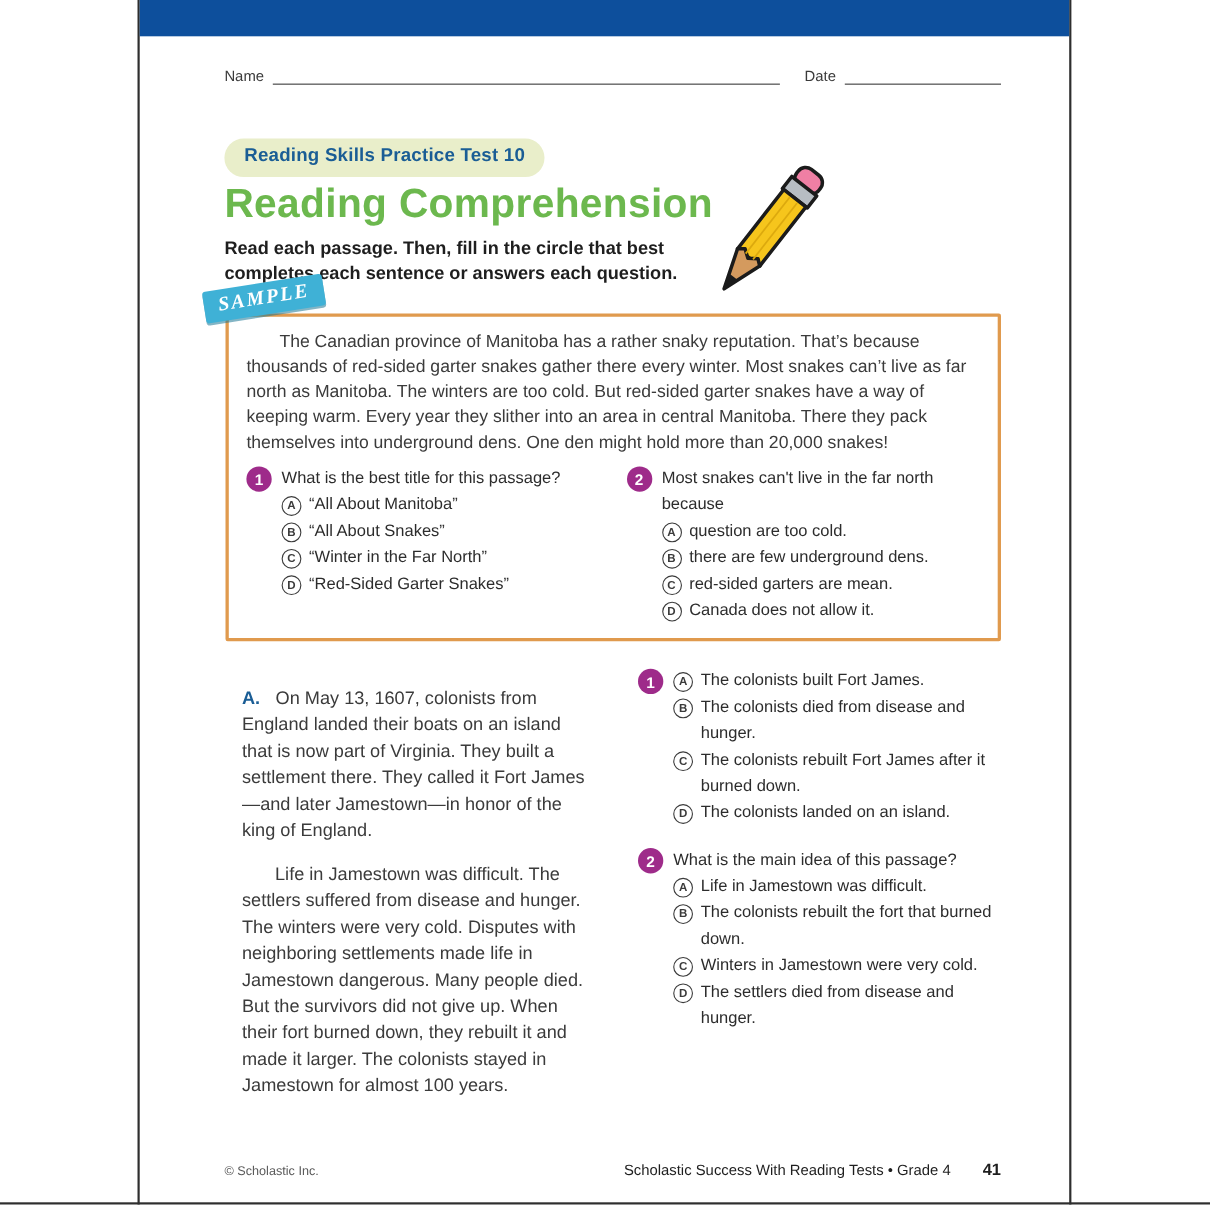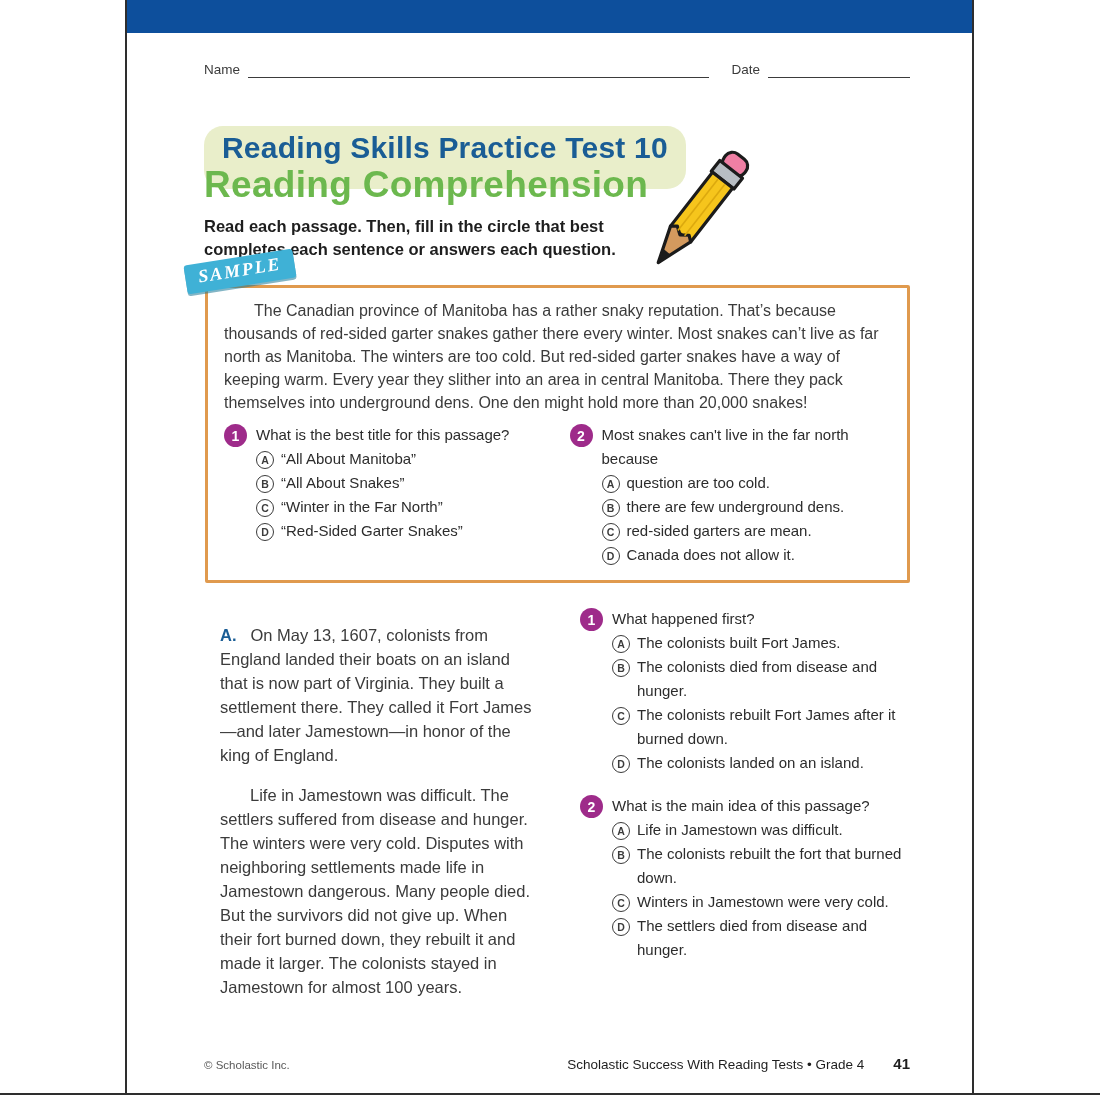--- a/index.html
+++ b/index.html
@@ -10,33 +10,33 @@
   }
   .page {
     position:absolute; left:125px; top:0; width:845px; height:1095px;
     background:#fff; border-left:2px solid #2e2e2e; border-right:2px solid #2e2e2e;
   }
   .bottom-edge { position:absolute; left:0; top:1093px; width:1100px; height:2px; background:#2e2e2e; }
   .topbar { position:absolute; left:0; top:0; width:100%; height:33px; background:var(--header-blue,#0d4f9c); }
 
   .name-row {
     position:absolute; left:77px; top:62px; width:706px;
-    display:flex; align-items:center; font-size:13.5px; color:#3b3b3b;
+    display:flex; align-items:flex-start; font-size:13.5px; color:#3b3b3b;
   }
   .name-row .lbl { margin-right:8px; padding-bottom:1px; }
   .rule { border-bottom:1.5px solid #3b3b3b; height:14px; }
   .rule.name-line { flex:1; margin-right:22px; }
   .rule.date-line { width:142px; }
 
   .banner-pill {
     position:absolute; left:77px; top:126px;
     display:inline-block; background:var(--banner-bg,#e9eeca);
     color:var(--banner-text-blue,#1a5d95);
-    font-size:30px; font-weight:bold; letter-spacing:0.2px;
-    padding:5px 18px 24px; border-radius:19px;
+    font-size:17px; font-weight:bold; letter-spacing:0.2px;
+    padding:5px 18px 10px; border-radius:19px;
   }
   .main-title {
     position:absolute; left:77px; top:164px;
     font-size:37px; font-weight:bold; color:var(--title-green,#6cb84e); letter-spacing:0.3px;
   }
   .instructions {
     position:absolute; left:77px; top:215px; width:430px;
     font-size:16.5px; font-weight:bold; color:#1e1e1e; line-height:1.38;
   }
   .pencil { position:absolute; left:505px; top:133px; }
@@ -196,21 +196,20 @@
           <span class="p-label">A.</span><span>On May 13, 1607, colonists from England landed their boats on an island that is now part of Virginia. They built a settlement there. They called it Fort James—and later Jamestown—in honor of the king of England.</span>
         </p>
         <p>Life in Jamestown was difficult. The settlers suffered from disease and hunger. The winters were very cold. Disputes with neighboring settlements made life in Jamestown dangerous. Many people died. But the survivors did not give up. When their fort burned down, they rebuilt it and made it larger. The colonists stayed in Jamestown for almost 100 years.</p>
       </div>
 
       <div class="questions-col">
 
         <div class="question">
           <span class="q-badge">1</span>
           <div class="q-body">
-            <div class="q-text">What happened first?</div>
             <div class="option">
               <span class="opt-circle">A</span>
               <span class="opt-text">The colonists built Fort James.</span>
             </div>
             <div class="option">
               <span class="opt-circle">B</span>
               <span class="opt-text">The colonists died from disease and hunger.</span>
             </div>
             <div class="option">
               <span class="opt-circle">C</span>

